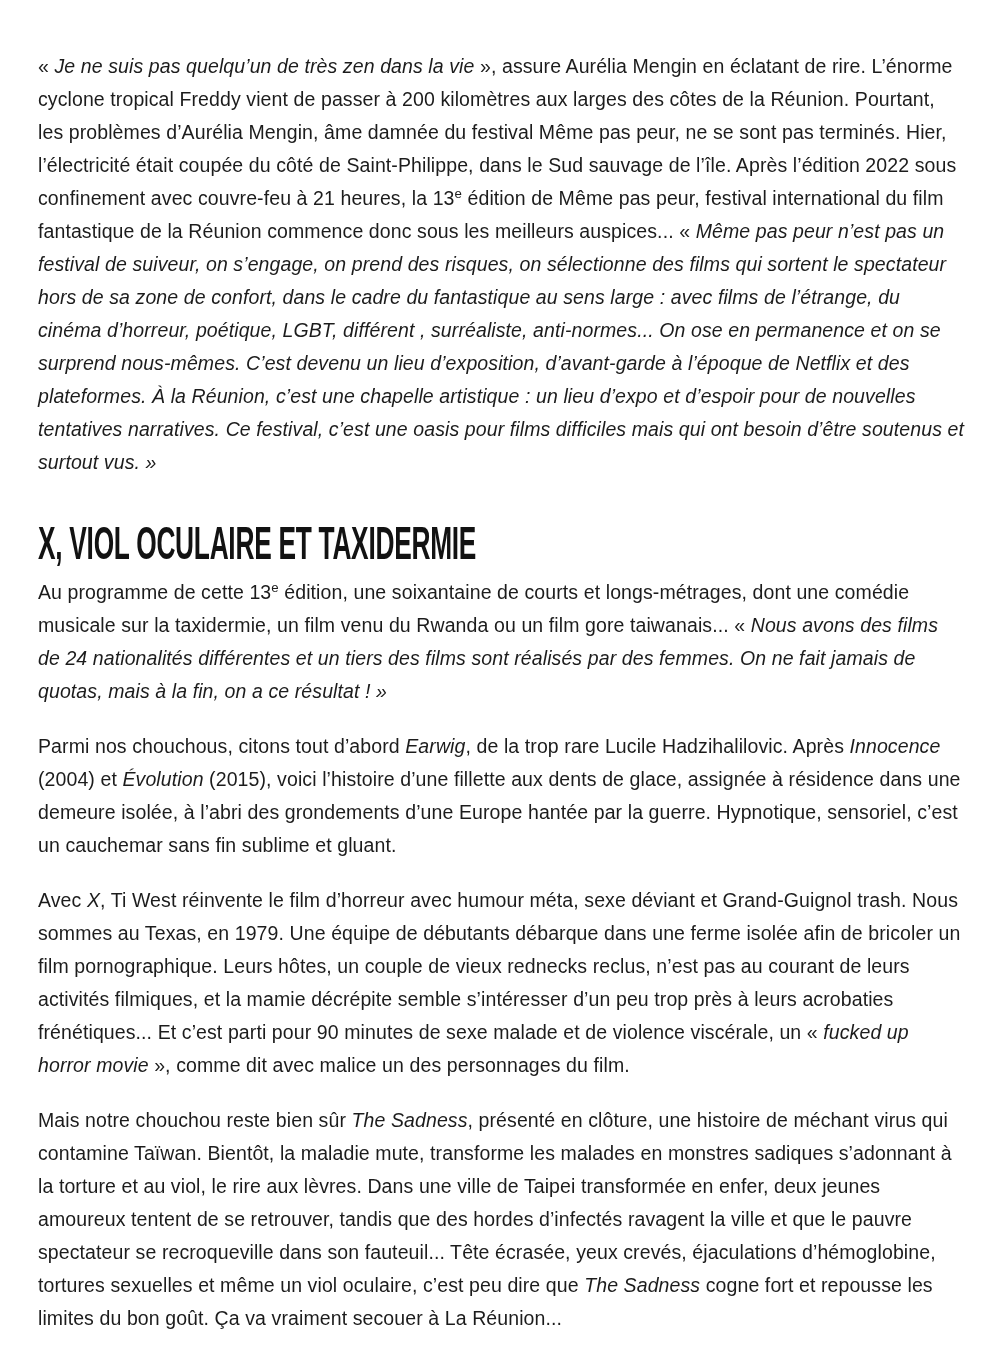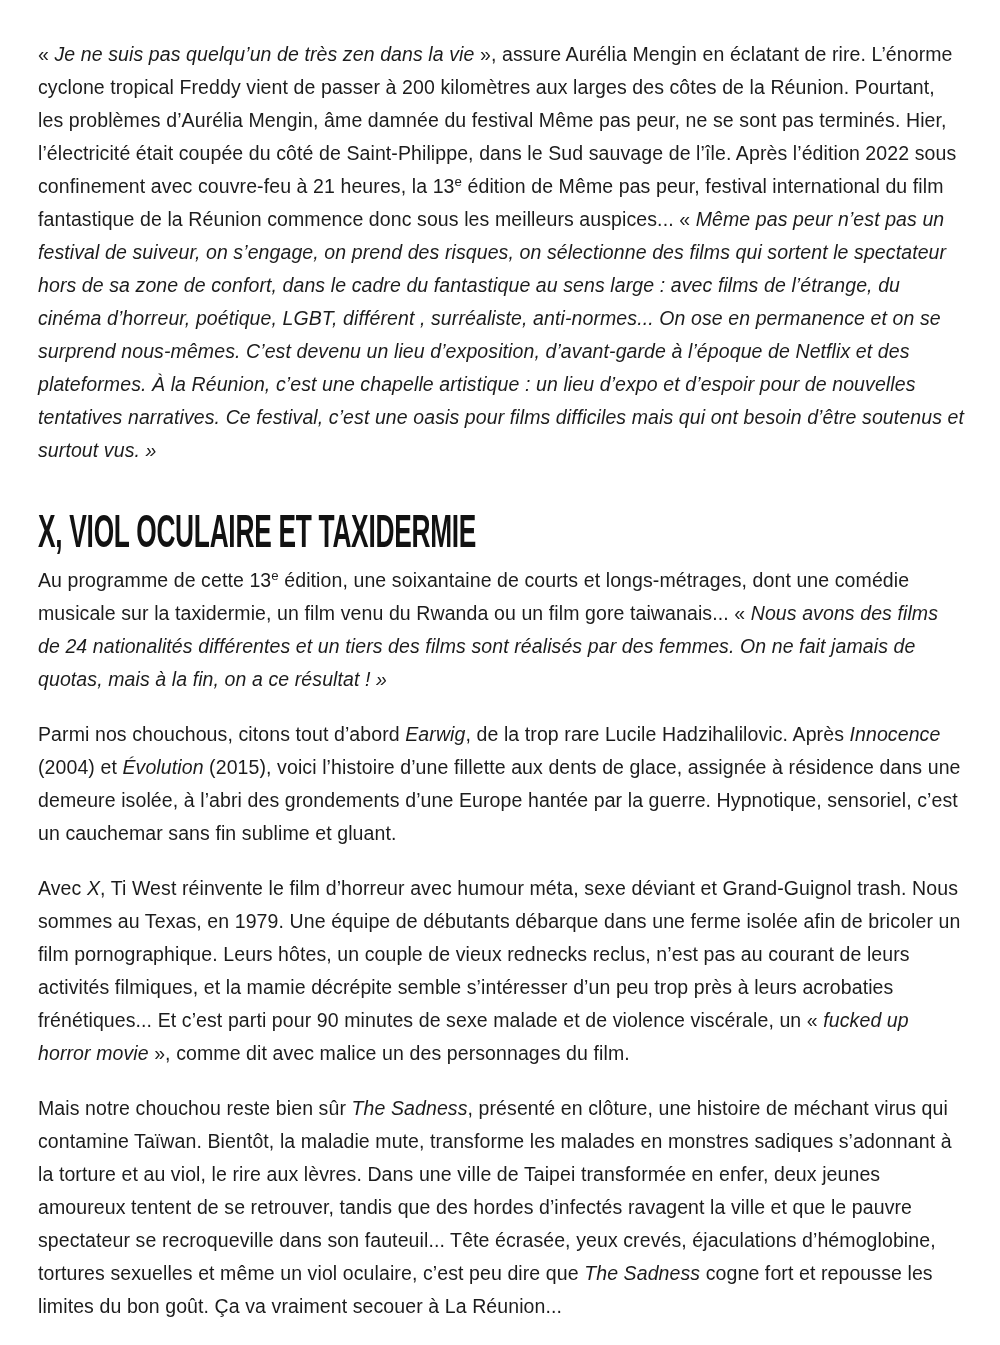--- a/index.html
+++ b/index.html
@@ -17,21 +17,21 @@
   }
   .article {
     box-sizing: border-box;
     width: 1000px;
     padding: 38px 35px 0 38px;
   }
   .article p {
     font-size: 19.5px;
     line-height: 33px;
     letter-spacing: 0.1px;
-    margin: 0 0 22px 0;
+    margin: 12px 0 22px 0;
     text-align: left;
   }
   .article em {
     font-style: italic;
   }
   .article sup {
     font-size: 68%;
     line-height: 0;
     vertical-align: super;
   }

